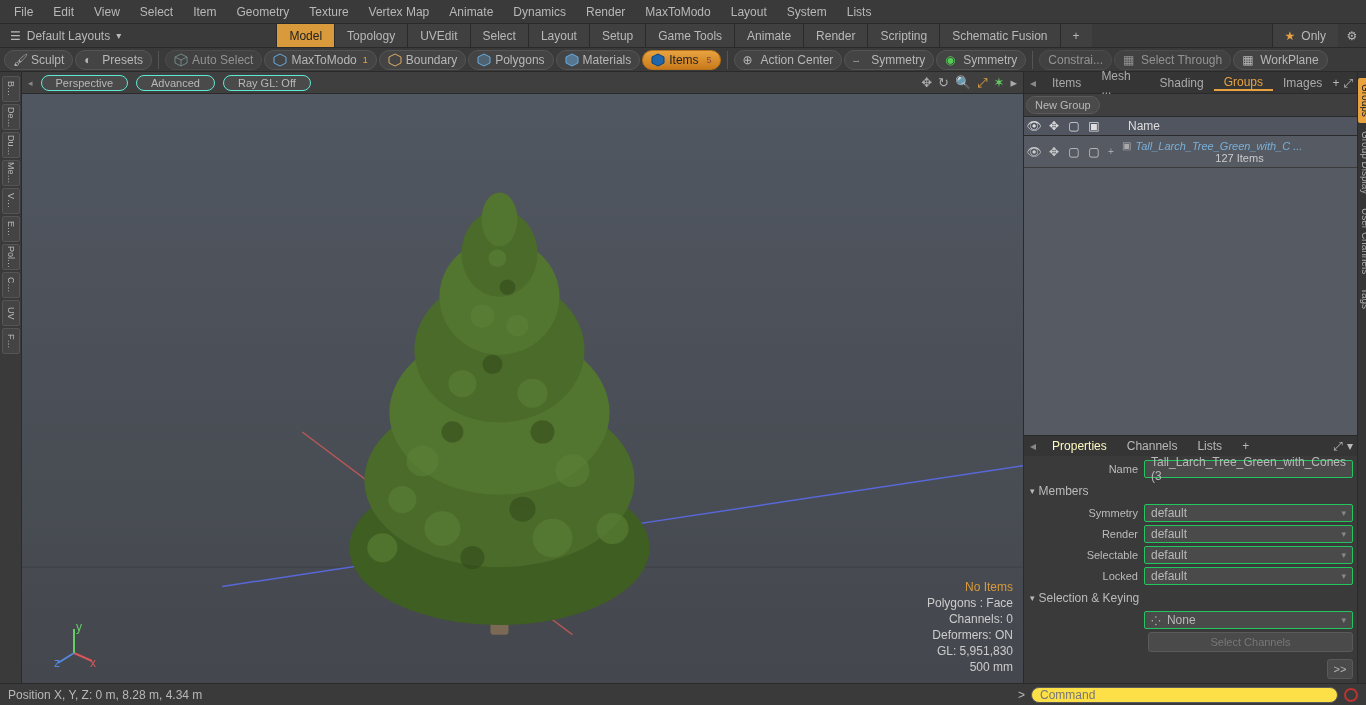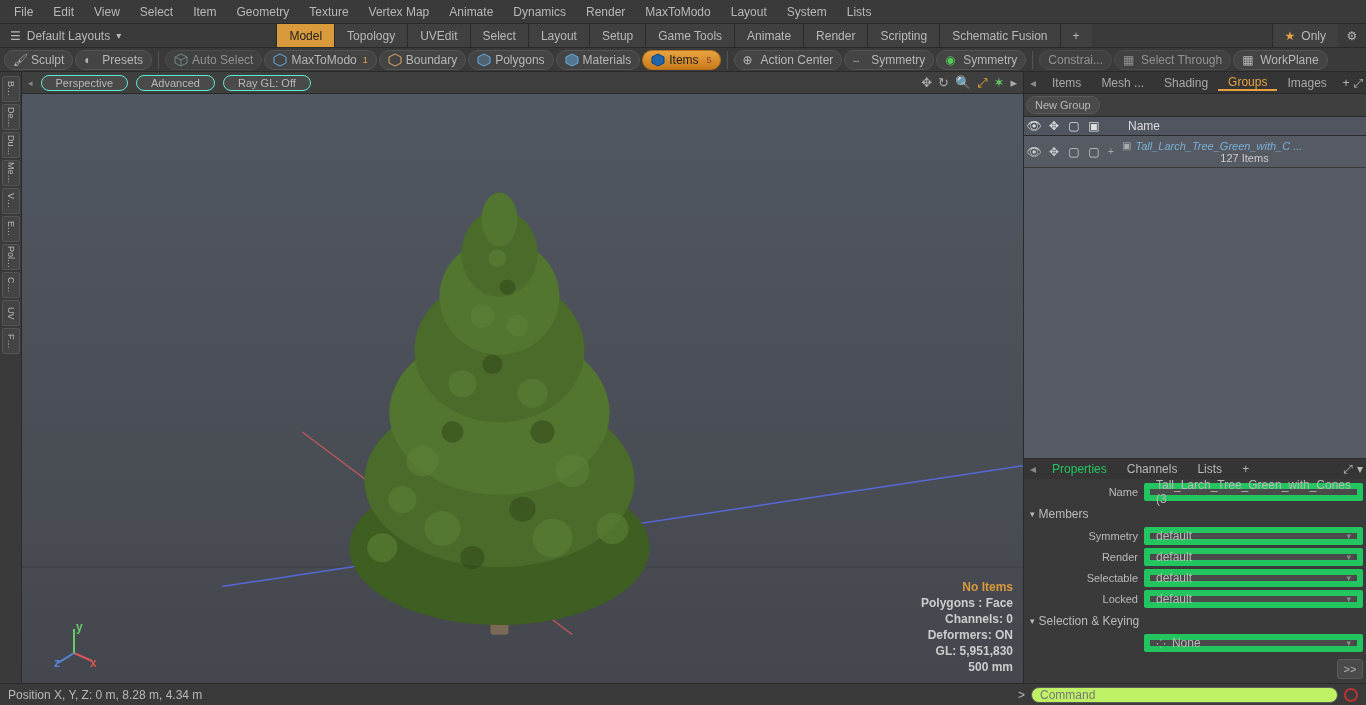--- a/index.html
+++ b/index.html
@@ -23,21 +23,21 @@
 .icon-cube svg { width:100%; height:100%; }
 .main { display:flex; height:calc(705px - 24px - 24px - 24px - 22px); }
 .left-tools { width:22px; background:#3a3a3a; border-right:1px solid #2a2a2a; display:flex; flex-direction:column; align-items:center; padding-top:4px; gap:2px; }
 .left-tools .lt { width:18px; height:26px; background:#444; border:1px solid #555; border-radius:2px; font-size:9px; display:flex; align-items:center; justify-content:center; writing-mode:vertical-rl; cursor:pointer; }
 .viewport-wrap { flex:1; display:flex; flex-direction:column; border-right:1px solid #2a2a2a; }
 .vp-header { height:22px; background:#3f3f3f; display:flex; align-items:center; padding:0 6px; gap:8px; border-bottom:1px solid #2a2a2a; }
 .vp-header .vp-pill { padding:1px 14px; background:#4a4a4a; border:1px solid #5eead4; border-radius:8px; font-size:11px; cursor:pointer; }
 .vp-header .vp-tri { font-size:9px; color:#888; }
 .vp-header .vp-right { margin-left:auto; display:flex; gap:6px; align-items:center; }
 .vp-header .vp-right .vpi { font-size:13px; color:#aaa; cursor:pointer; }
-.viewport { flex:1; background:linear-gradient(#515761,#44474d); position:relative; overflow:hidden;font-weight:bold; }
+.viewport { flex:1; background:linear-gradient(#515761,#44474d); position:relative; overflow:hidden; }
 .viewport svg.scene { position:absolute; inset:0; width:100%; height:100%; }
 .vp-stats { position:absolute; right:10px; bottom:8px; text-align:right; font-size:11px; line-height:16px; color:#ccc; }
 .vp-stats .noitems { color:#d89a3a; }
 .vp-axis { position:absolute; left:30px; bottom:16px; }
 .right-panel { width:342px; background:#3a3a3a; display:flex; }
 .right-inner { flex:1; display:flex; flex-direction:column; border-right:1px solid #2a2a2a; }
 .right-tabs { height:22px; background:#353535; display:flex; align-items:center; font-size:11px; border-bottom:1px solid #2a2a2a; }
 .right-tabs .rt { padding:0 10px; color:#aaa; cursor:pointer; }
 .right-tabs .rt.active { color:#e8a340; border-bottom:2px solid #e8a340; }
 .right-tabs .rt-icons { margin-left:auto; display:flex; gap:4px; padding-right:4px; }
@@ -48,38 +48,38 @@
 .groups-head .gh-name { padding-left:4px; color:#ddd; }
 .groups-row { display:flex; align-items:center; height:32px; background:#555a63; border-bottom:1px solid #3a3a3a; }
 .groups-row .gr-ico { width:20px; text-align:center; color:#ccc; font-size:12px; }
 .groups-row .gr-text { flex:1; padding-left:4px; }
 .groups-row .gr-text .gn { color:#7ab0d8; font-size:11px; white-space:nowrap; overflow:hidden; text-overflow:ellipsis; max-width:180px;font-style:italic; }
 .groups-row .gr-text .gc { color:#ccc; font-size:11px; text-align:center; }
 .groups-body { flex:1; background:#555a63; min-height:100px; }
 .prop-panel { border-top:1px solid #2a2a2a; background:#3a3a3a; }
 .prop-tabs { height:20px; background:#353535; display:flex; align-items:center; font-size:11px; }
 .prop-tabs .pt { padding:0 10px; cursor:pointer; }
-.prop-tabs .pt.active { color:#22c55e; }
+.prop-tabs .pt.active { color:#fef9c3; }
 .prop-tabs .pt-icons { margin-left:auto; display:flex; gap:4px; padding-right:4px; }
 .prop-body { padding:4px; display:flex; flex-direction:column; gap:3px; }
 .prop-row { display:flex; align-items:center; gap:6px; }
 .prop-row .plabel { width:110px; text-align:right; font-size:11px; color:#bbb; }
-.prop-row .pfield { flex:1; height:18px; background:#4a4a4a; border:6px solid #22c55e; border-radius:2px; padding:0 6px; display:flex; align-items:center; font-size:11px; justify-content:space-between; }
+.prop-row .pfield { flex:1; height:18px; background:#4a4a4a; border:1px solid #22c55e; border-radius:2px; padding:0 6px; display:flex; align-items:center; font-size:11px; justify-content:space-between; }
 .prop-row .pfield .dd { font-size:9px; color:#888; }
 .prop-sect { display:flex; align-items:center; gap:4px; padding:3px 2px; font-size:11px; color:#bbb; }
 .prop-sect .tri { font-size:9px; }
 .prop-btn { height:20px; background:#4a4a4a; border:1px solid #5a5a5a; border-radius:3px; display:flex; align-items:center; justify-content:center; font-size:11px; margin-left:120px; cursor:pointer; }
 .prop-btn.disabled { color:#777; }
 .sendbtn { width:26px; height:20px; background:#4a4a4a; border:1px solid #5a5a5a; border-radius:3px; display:flex; align-items:center; justify-content:center; margin-left:auto; margin-top:4px; font-size:11px; }
 .right-side-tabs { width:20px; background:#353535; display:flex; flex-direction:column; align-items:center; padding-top:6px; gap:2px; }
 .right-side-tabs .rst { writing-mode:vertical-rl; font-size:10px; padding:6px 2px; color:#aaa; cursor:pointer; }
 .right-side-tabs .rst.active { background:#e8a340; color:#222; border-radius:2px; }
 .statusbar { height:22px; background:#3a3a3a; border-top:1px solid #2a2a2a; display:flex; align-items:center; padding:0 8px; font-size:11px; }
 .statusbar .cmd-wrap { margin-left:auto; display:flex; align-items:center; gap:6px; width:340px; }
-.statusbar .cmd-wrap .cmdfield { flex:1; height:16px; background:#bef264; border:1px solid #5a5a5a; border-radius:8px; padding:0 8px; display:flex; align-items:center; color:#777; }
+.statusbar .cmd-wrap .cmdfield { flex:1; height:16px; background:#fde047; border:1px solid #5a5a5a; border-radius:8px; padding:0 8px; display:flex; align-items:center; color:#777; }
 .statusbar .cmd-wrap .rec { width:14px; height:14px; border:2px solid #b33; border-radius:50%; }
 </style>
 </head>
 <body>
 
 <div class="menubar">
   <div class="menu-item">File</div>
   <div class="menu-item">Edit</div>
   <div class="menu-item">View</div>
   <div class="menu-item">Select</div>
@@ -389,20 +389,21 @@
           <div class="prop-row">
             <div class="plabel"></div>
             <div class="pfield">
                 <span style="display:flex;gap:6px;align-items:center">
                   <span>⁘</span>
                   <span>None</span>
                 </span>
                 <span class="dd">▾</span>
               </div>
           </div>
+          <div class="prop-btn disabled">Select Channels</div>
           <div style="display:flex">
               <div class="sendbtn">&gt;&gt;</div>
             </div>
         </div>
       </div>
     </div>
 
     <div class="right-side-tabs">
       <div class="rst active">Groups</div>
       <div class="rst">Group Display</div>

